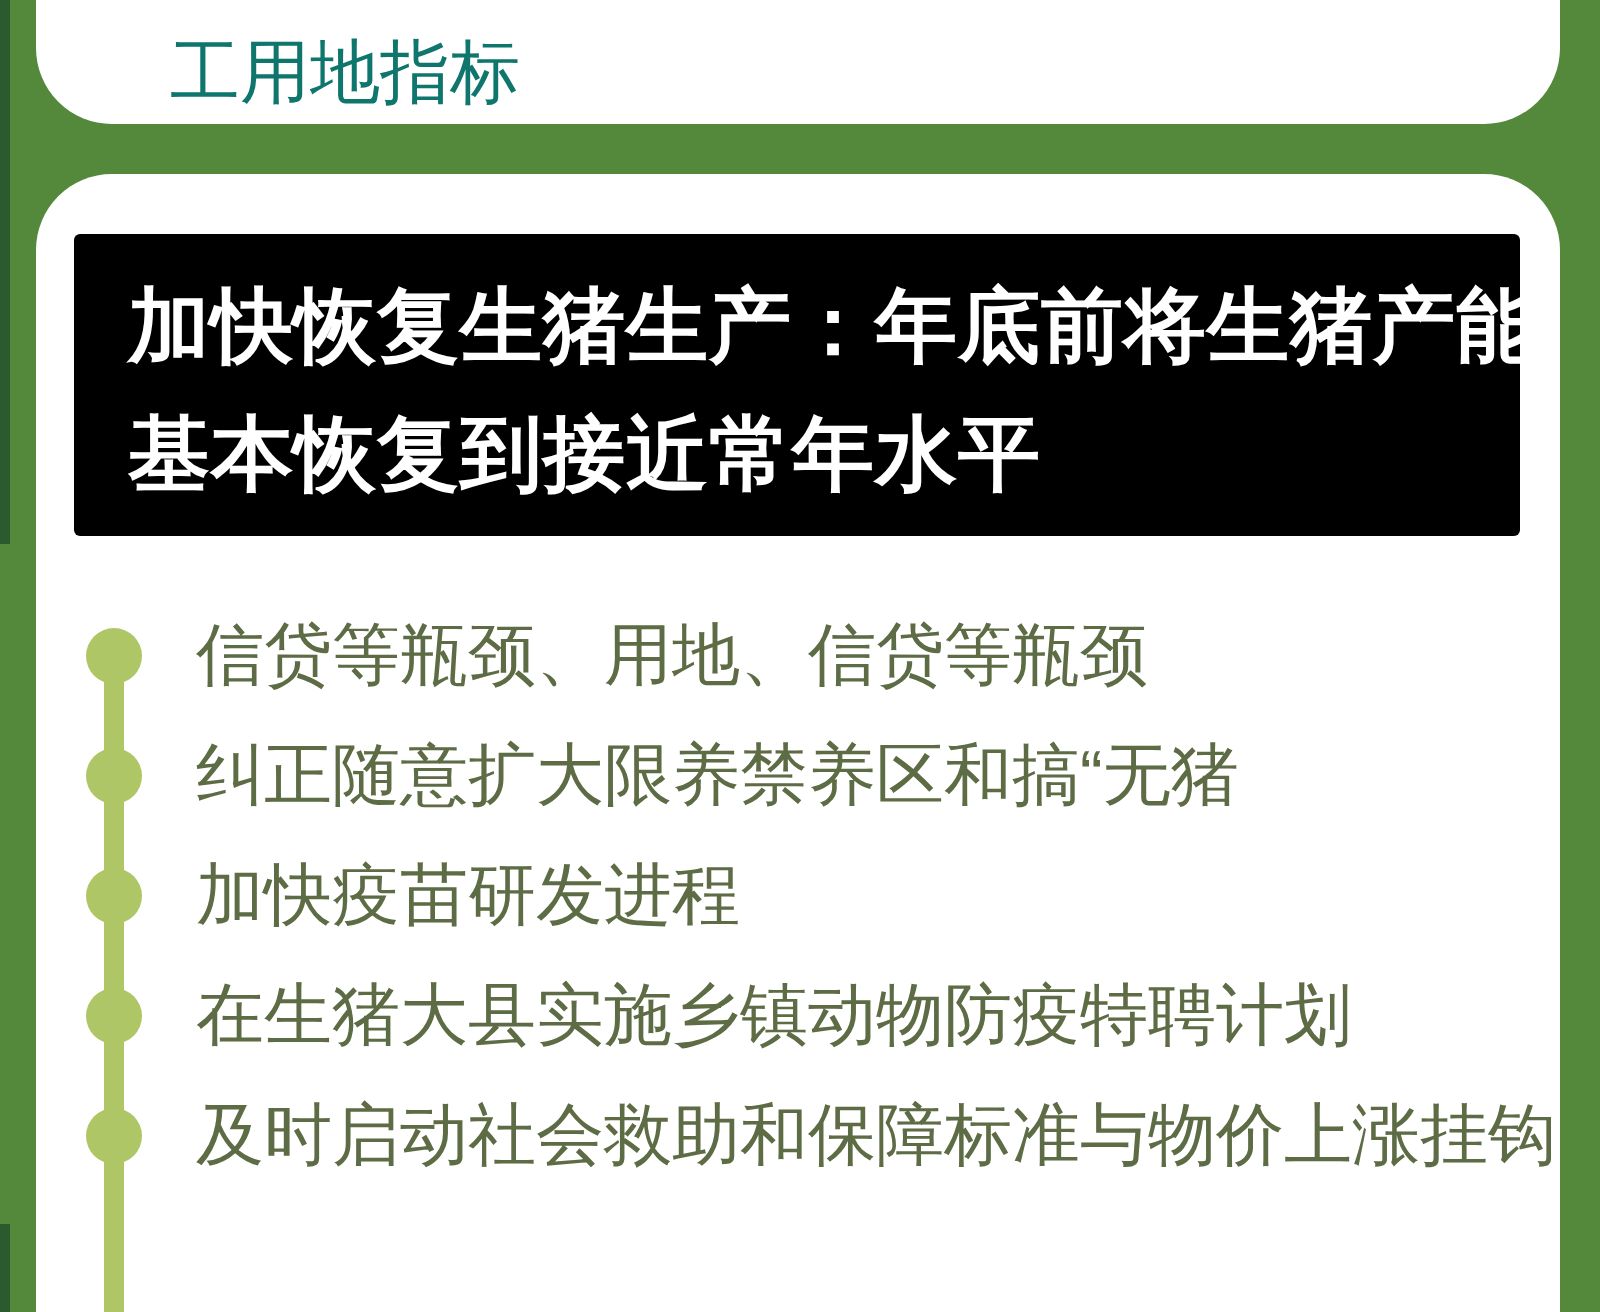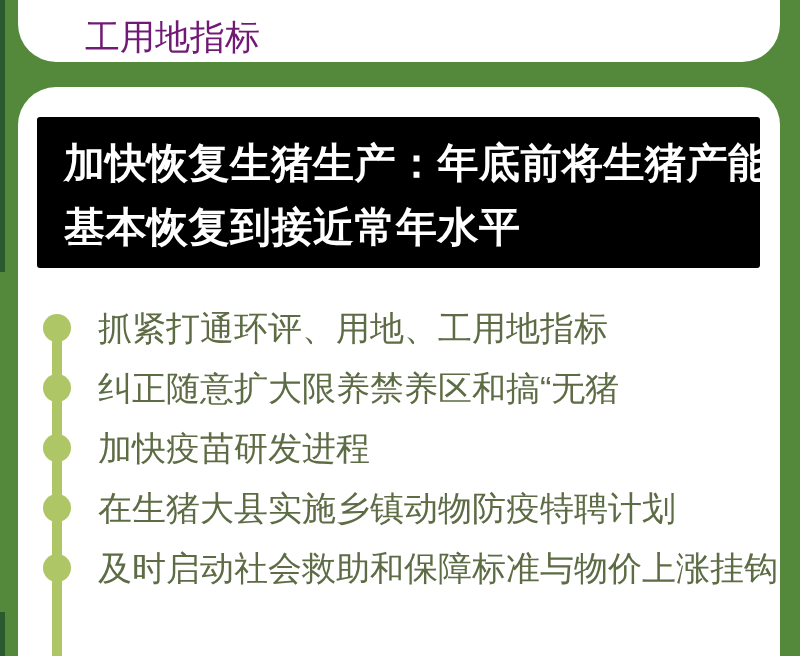--- a/index.html
+++ b/index.html
@@ -13,21 +13,21 @@
   .edge-strip.top { top:0; height:272px; }
   .edge-strip.bottom { top:612px; height:44px; }
 
   
   .card { position:absolute; left:18px; right:20px; background:#FFFFFF; }
   .top-card { top:-45px; height:107px; border-radius:38px; }
   .main-card { top:87px; bottom:-45px; border-radius:38px; }
 
   .top-card-text {
     position:absolute; left:67px; bottom:6px;
-    font-size:35px; line-height:38px; color:#701a75;
+    font-size:35px; line-height:38px; color:#0f766e;
   }
 
   
   .banner {
     position:absolute; left:19px; top:30px; width:723px; height:151px;
     background:#000000; border-radius:3px;
     padding:14px 0 0 27px; box-sizing:border-box;
   }
   .banner-line {
     color:#FFFFFF; font-weight:700; font-size:41px; line-height:64px;
@@ -67,21 +67,21 @@
       <div class="banner-line">加快恢复生猪生产：年底前将生猪产能</div>
       <div class="banner-line">基本恢复到接近常年水平</div>
     </div>
 
     <div class="timeline-line"></div>
 
     <div class="list">
 
       <div class="list-row">
         <span class="dot"></span>
-        <span class="item-text">抓紧打通环评、用地、工用地指标</span>
+        <span class="item-text">信贷等瓶颈、用地、信贷等瓶颈</span>
       </div>
 
       <div class="list-row">
         <span class="dot"></span>
         <span class="item-text">纠正随意扩大限养禁养区和搞“无猪</span>
       </div>
 
 
       <div class="list-row">
         <span class="dot"></span>

